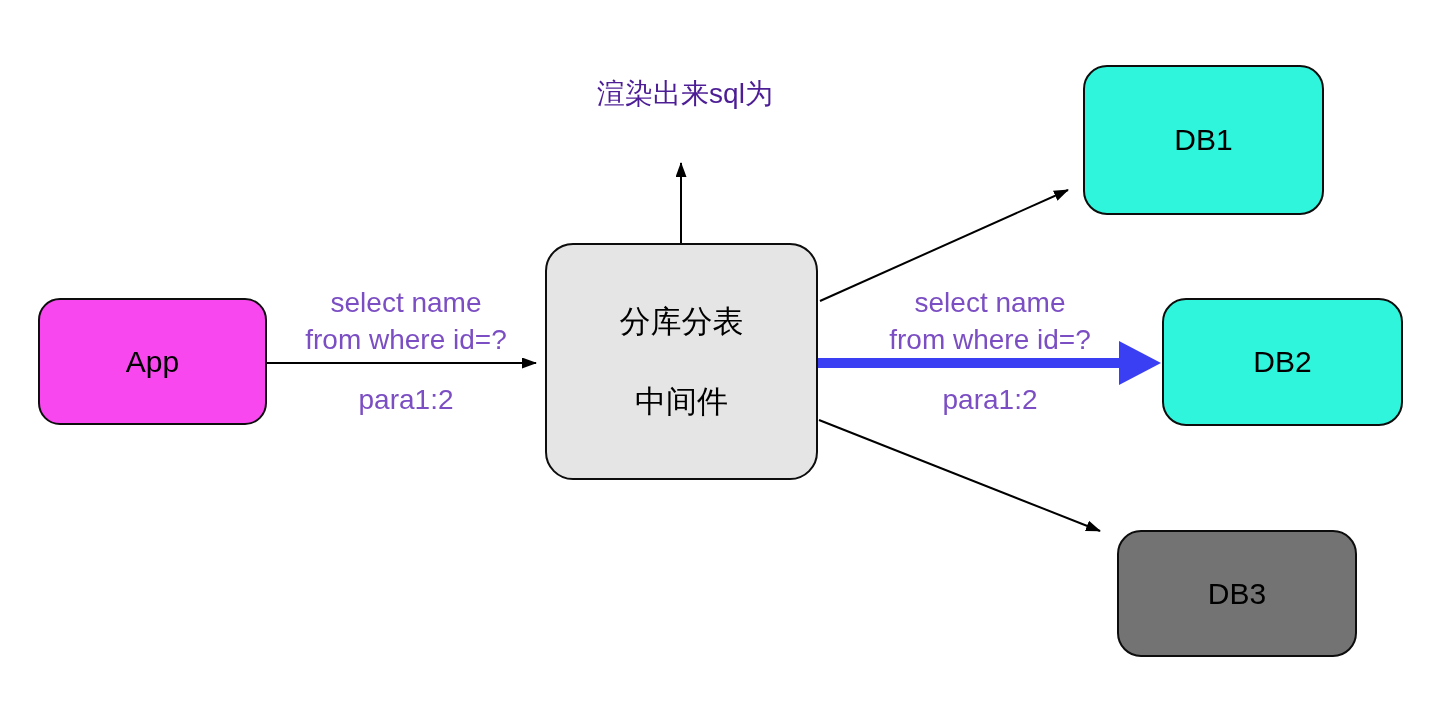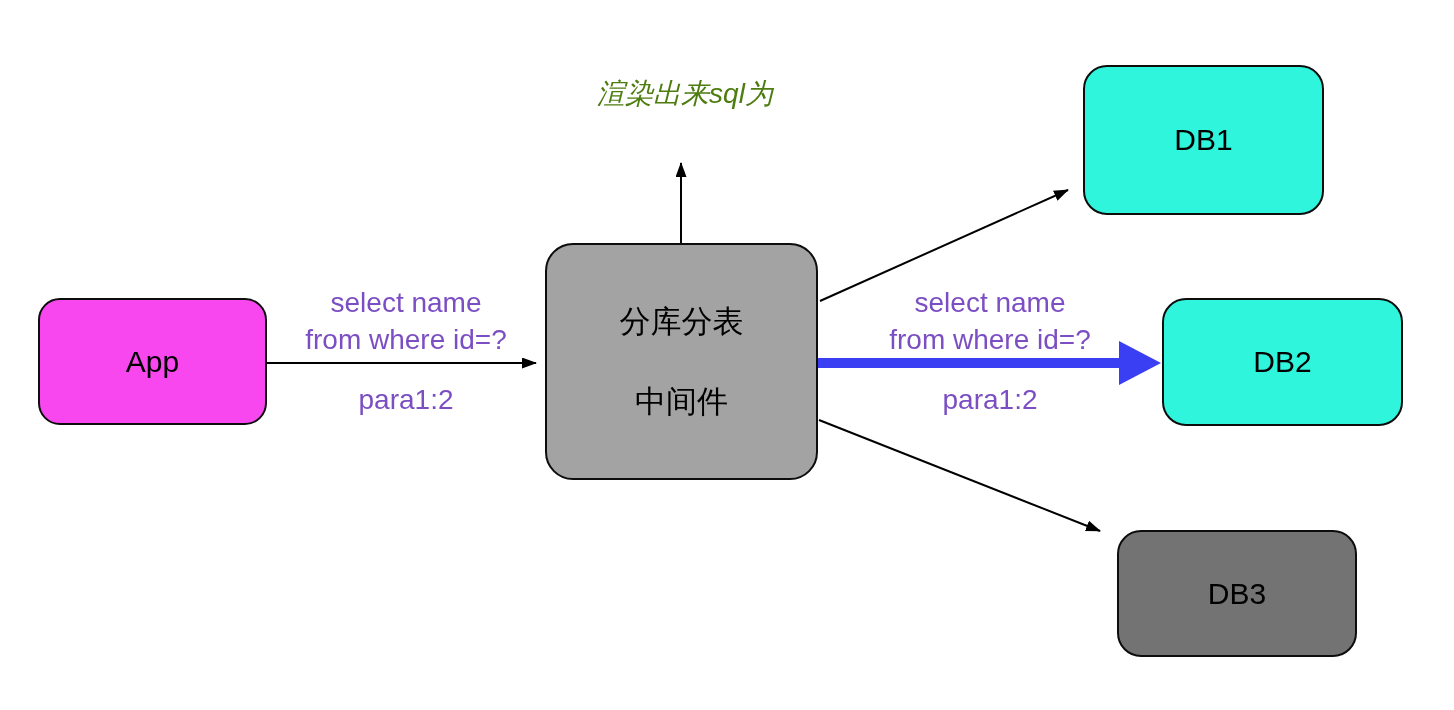--- a/index.html
+++ b/index.html
@@ -46,21 +46,21 @@
   <g>
     <line x1="818" y1="363" x2="1124" y2="363" stroke-width="10" style="stroke: rgb(58, 63, 244);"></line>
     <polygon points="1119,341 1161,363 1119,385" style="fill: rgb(58, 63, 244);"></polygon>
   </g>
 </svg>
 
 <div class="node" id="node-app" style="background-color: rgb(248, 71, 239);">
   <span>App</span>
 </div>
 
-<div class="node" id="node-middleware" style="background-color: #a3a3a3; gap: 35px;">
+<div class="node" id="node-middleware" style="background-color: #e5e5e5; gap: 35px;">
   <span>分库分表</span>
   <span>中间件</span>
 </div>
 
 <div class="node" id="node-db1" style="background-color: rgb(47, 245, 220);">
   <span>DB1</span>
 </div>
 
 <div class="node" id="node-db2" style="background-color: rgb(47, 245, 220);">
   <span>DB2</span>
@@ -76,14 +76,14 @@
 </div>
 <div class="edge-label" id="label-app-mw-param" style="color: rgb(123, 78, 195);">para1:2</div>
 
 <div class="edge-label" id="label-mw-db2-sql" style="color: rgb(123, 78, 195);">
   <div>select name</div>
   <div>from where id=?</div>
 </div>
 <div class="edge-label" id="label-mw-db2-param" style="color: rgb(123, 78, 195);">para1:2</div>
 
 <div id="annotation">
-  <div style="color: #4d7c0f; font-style: italic;">渲染出来sql为</div>
+  <div style="color: #4c1d95;">渲染出来sql为</div>
 </div>
 
 </body></html>

